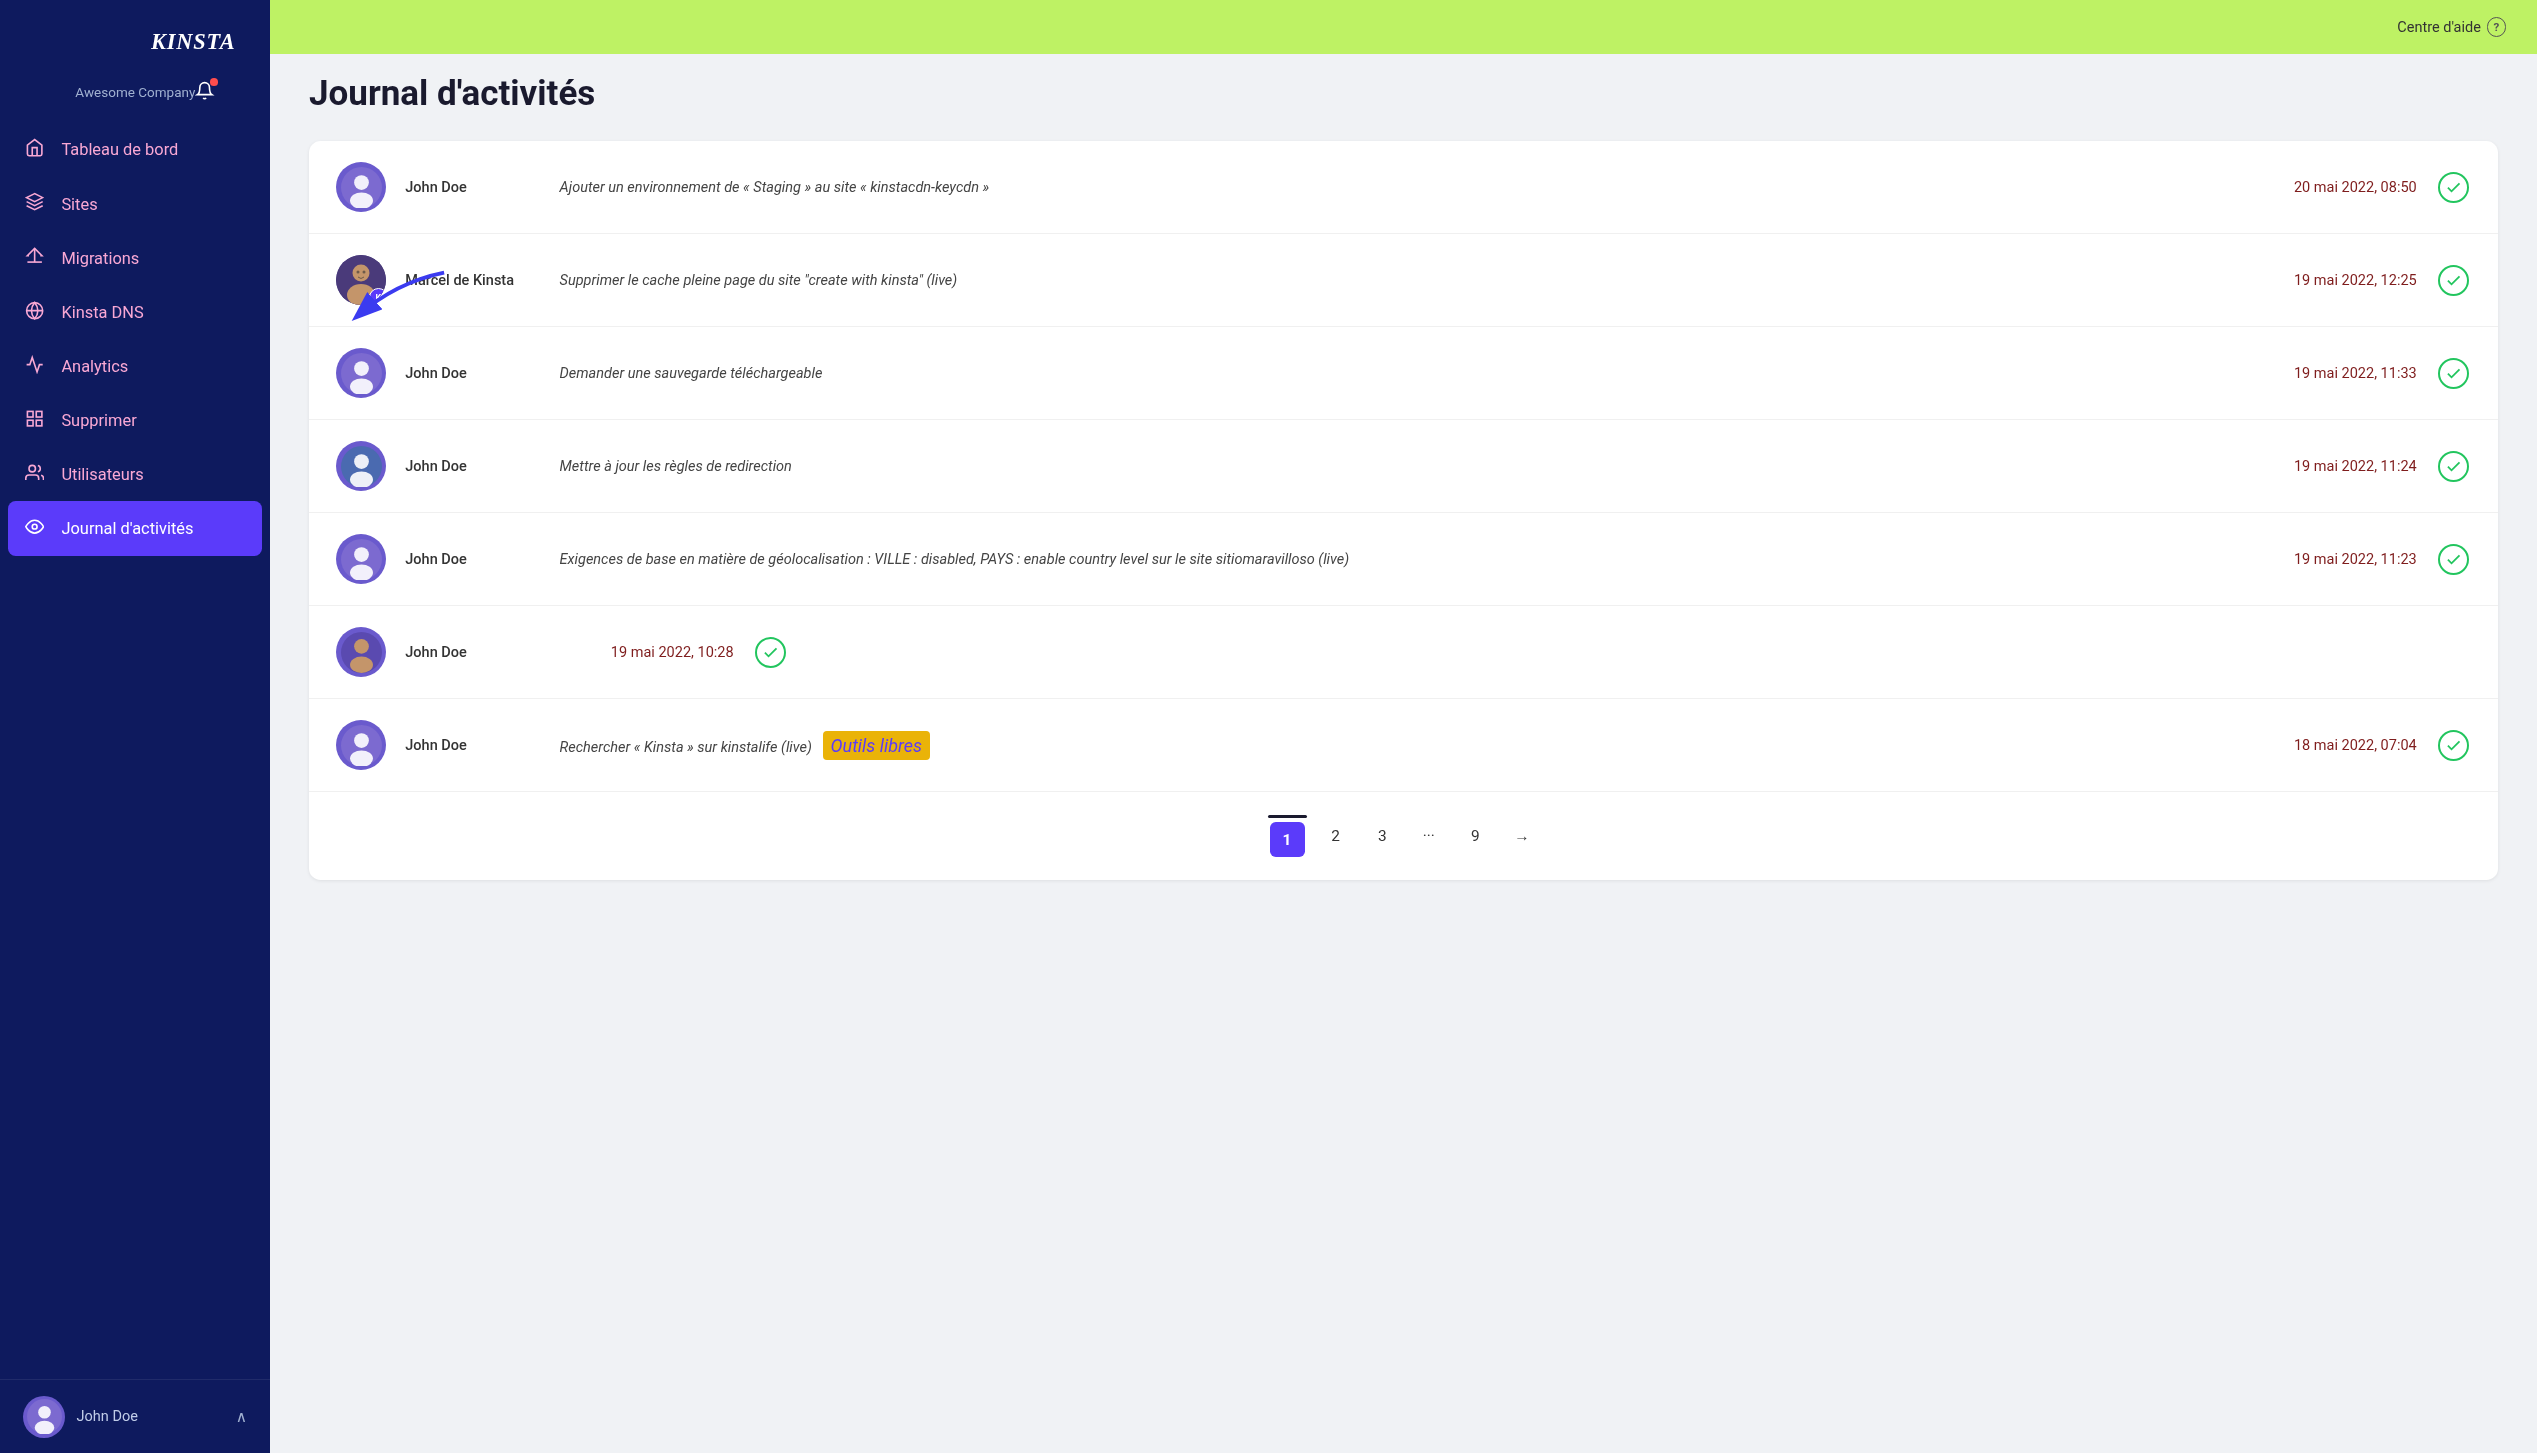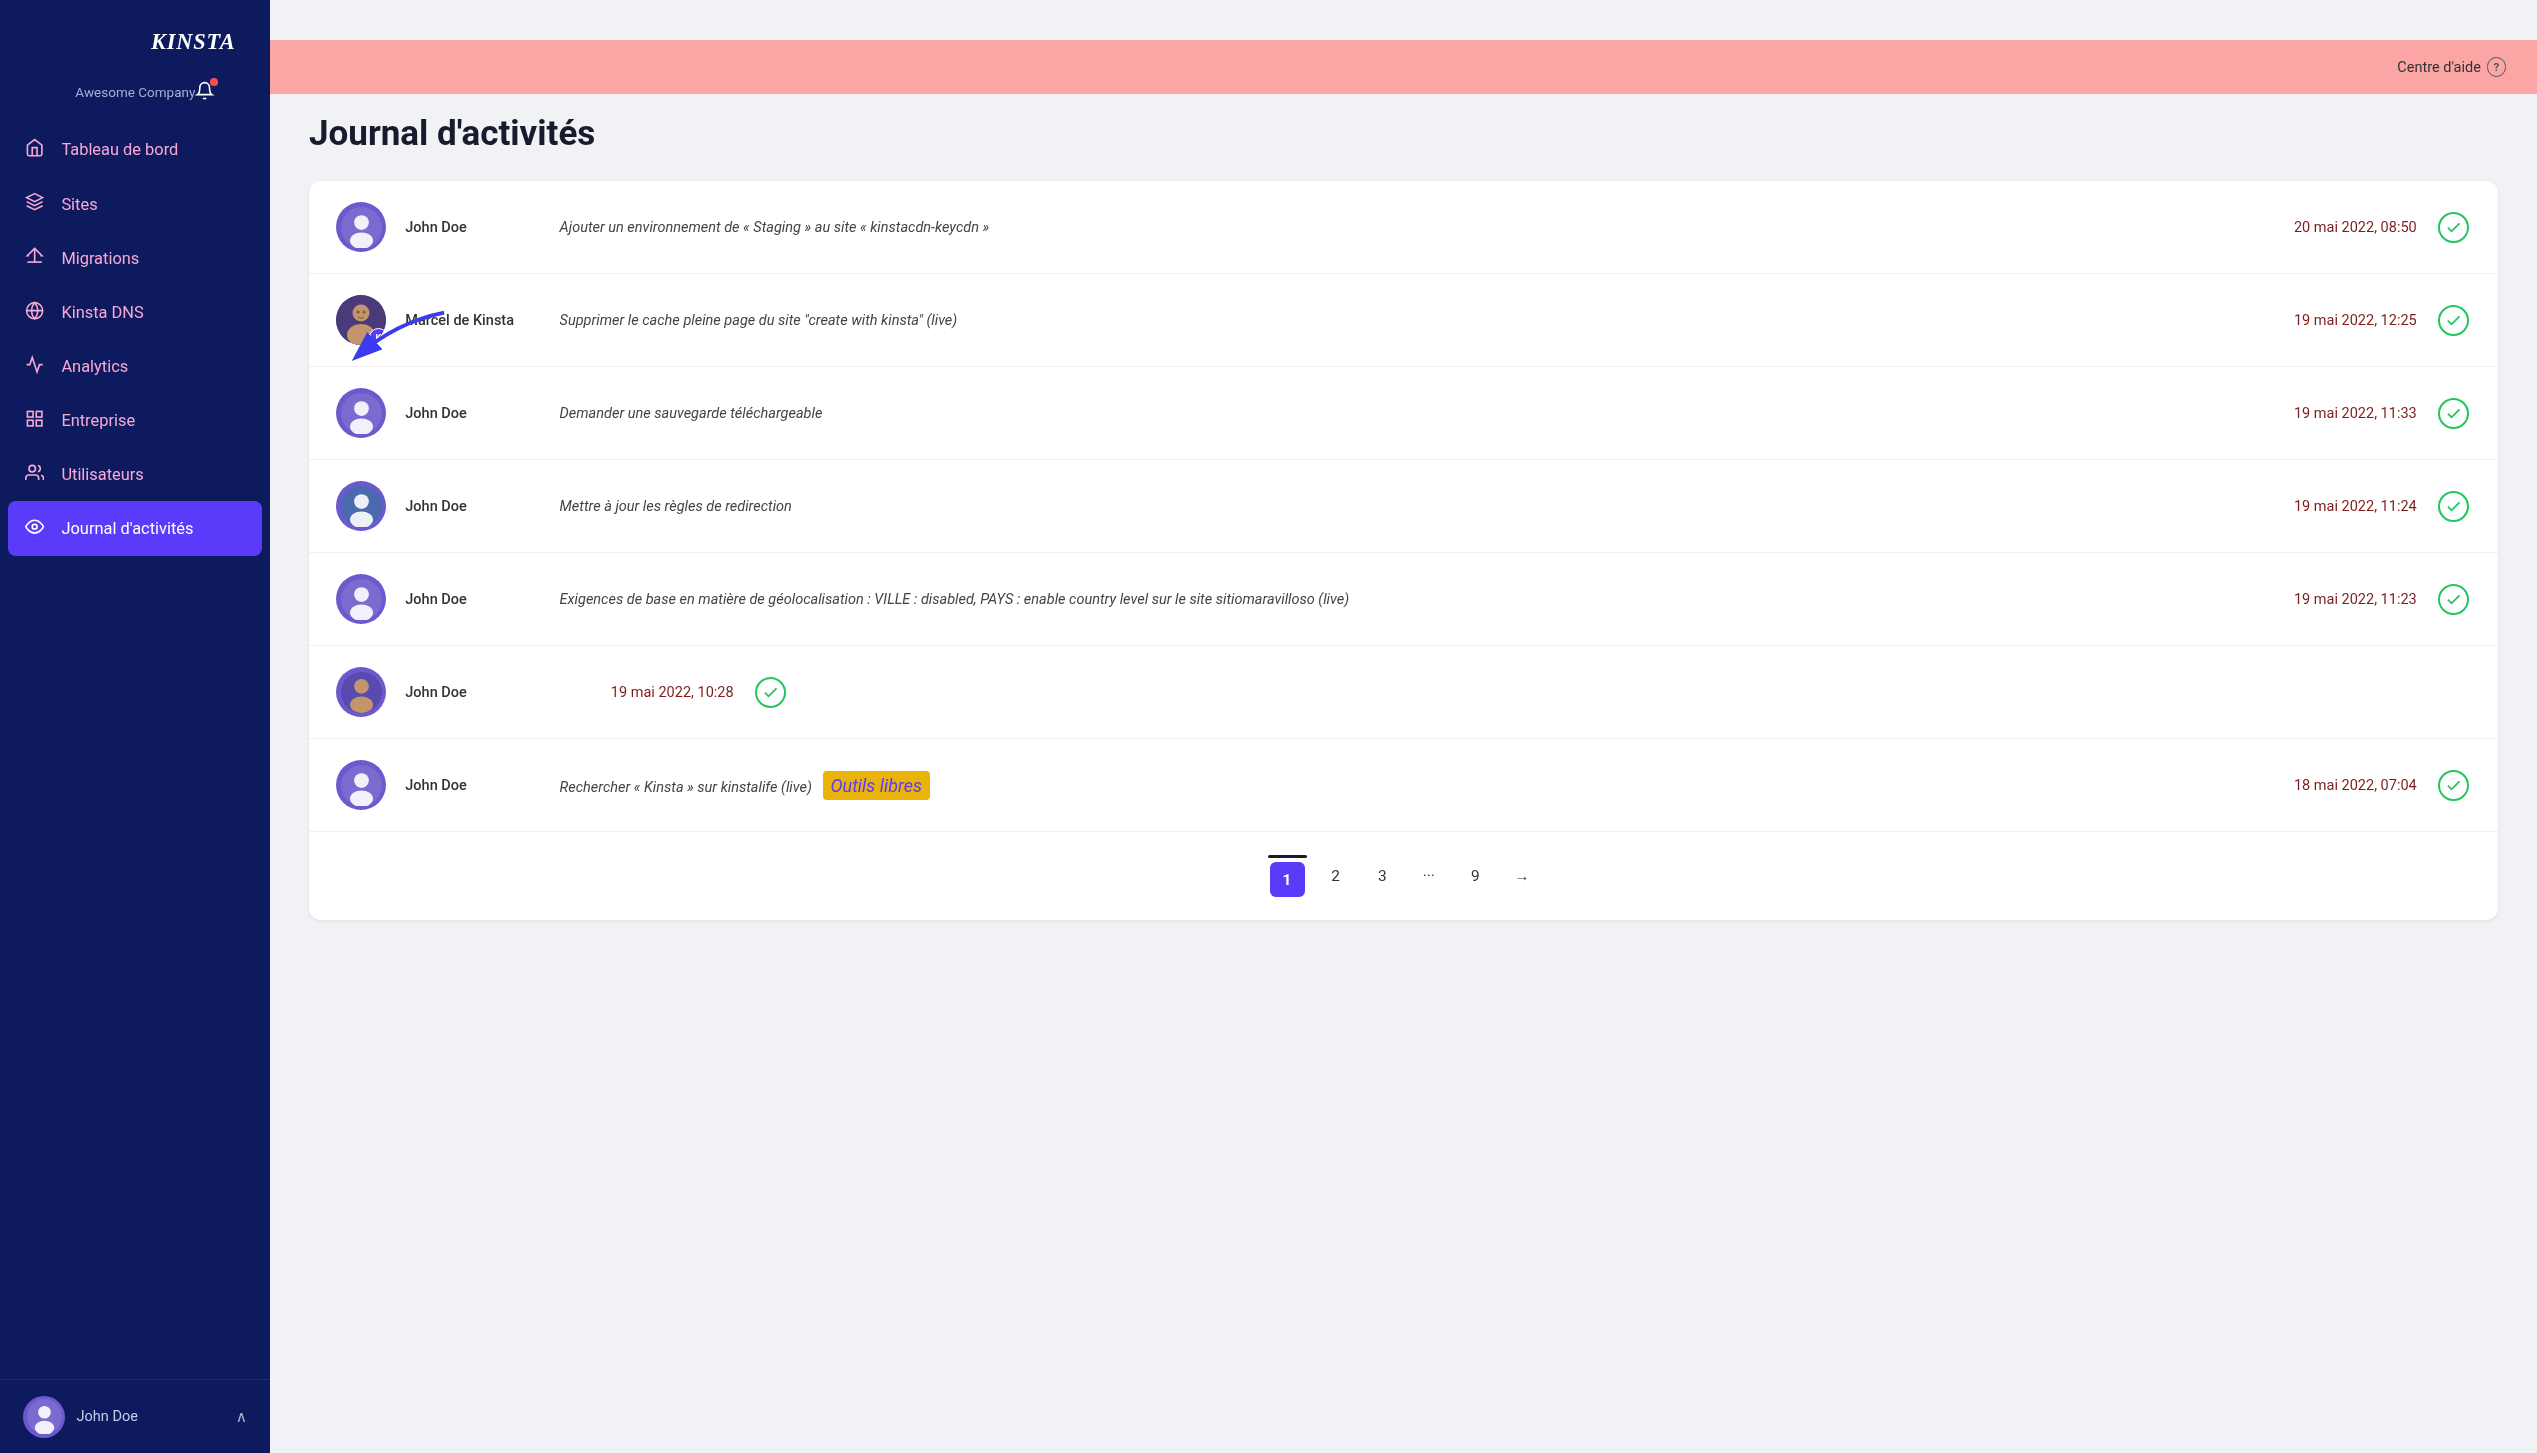--- a/index.html
+++ b/index.html
@@ -104,22 +104,21 @@
       display: flex;
       flex-direction: column;
       overflow-y: auto;
       background: #f0f2f5;
     }
     .topbar {
       display: flex;
       justify-content: flex-end;
       align-items: center;
       padding: 17.4px 31px;
-      background: #fca5a5;
-      margin-top: 40px;
+      background: #bef264;
     }
     .help-link {
       display: flex;
       align-items: center;
       gap: 5.8px;
       font-size: 14.5px;
       color: #333;
       cursor: pointer;
     }
     .help-circle {
@@ -360,21 +359,21 @@
 
   <div class="nav-item">
     <span class="nav-icon">
       <svg width="19.3" height="19.3" viewBox="0 0 24 24" fill="none" stroke="currentColor" stroke-width="2">
           <rect x="3" y="3" width="7" height="7"></rect>
           <rect x="14" y="3" width="7" height="7"></rect>
           <rect x="3" y="14" width="7" height="7"></rect>
           <rect x="14" y="14" width="7" height="7"></rect>
         </svg>
     </span>
-    <span class="nav-label">Entreprise</span>
+    <span class="nav-label">Supprimer</span>
   </div>
 
   <div class="nav-item">
     <span class="nav-icon">
       <svg width="19.3" height="19.3" viewBox="0 0 24 24" fill="none" stroke="currentColor" stroke-width="2">
           <path d="M17 21v-2a4 4 0 0 0-4-4H5a4 4 0 0 0-4 4v2"></path>
           <circle cx="9" cy="7" r="4"></circle>
           <path d="M23 21v-2a4 4 0 0 0-3-3.87"></path>
           <path d="M16 3.13a4 4 0 0 1 0 7.75"></path>
         </svg>

